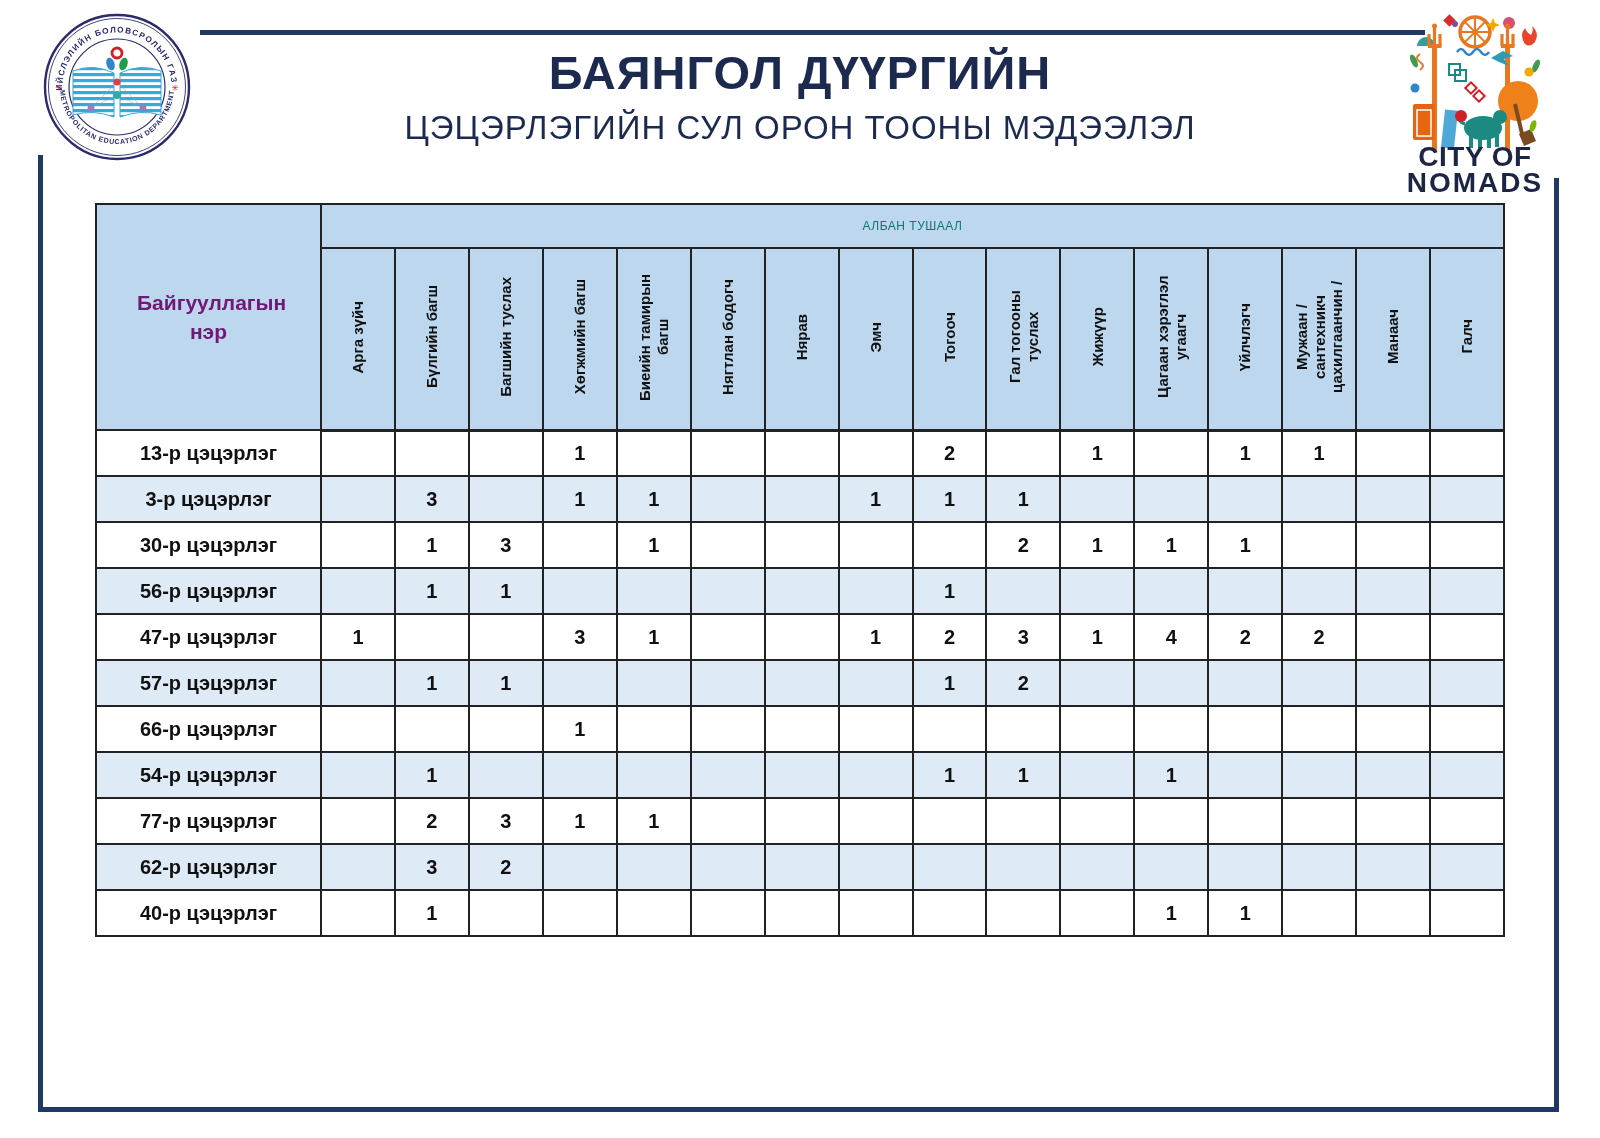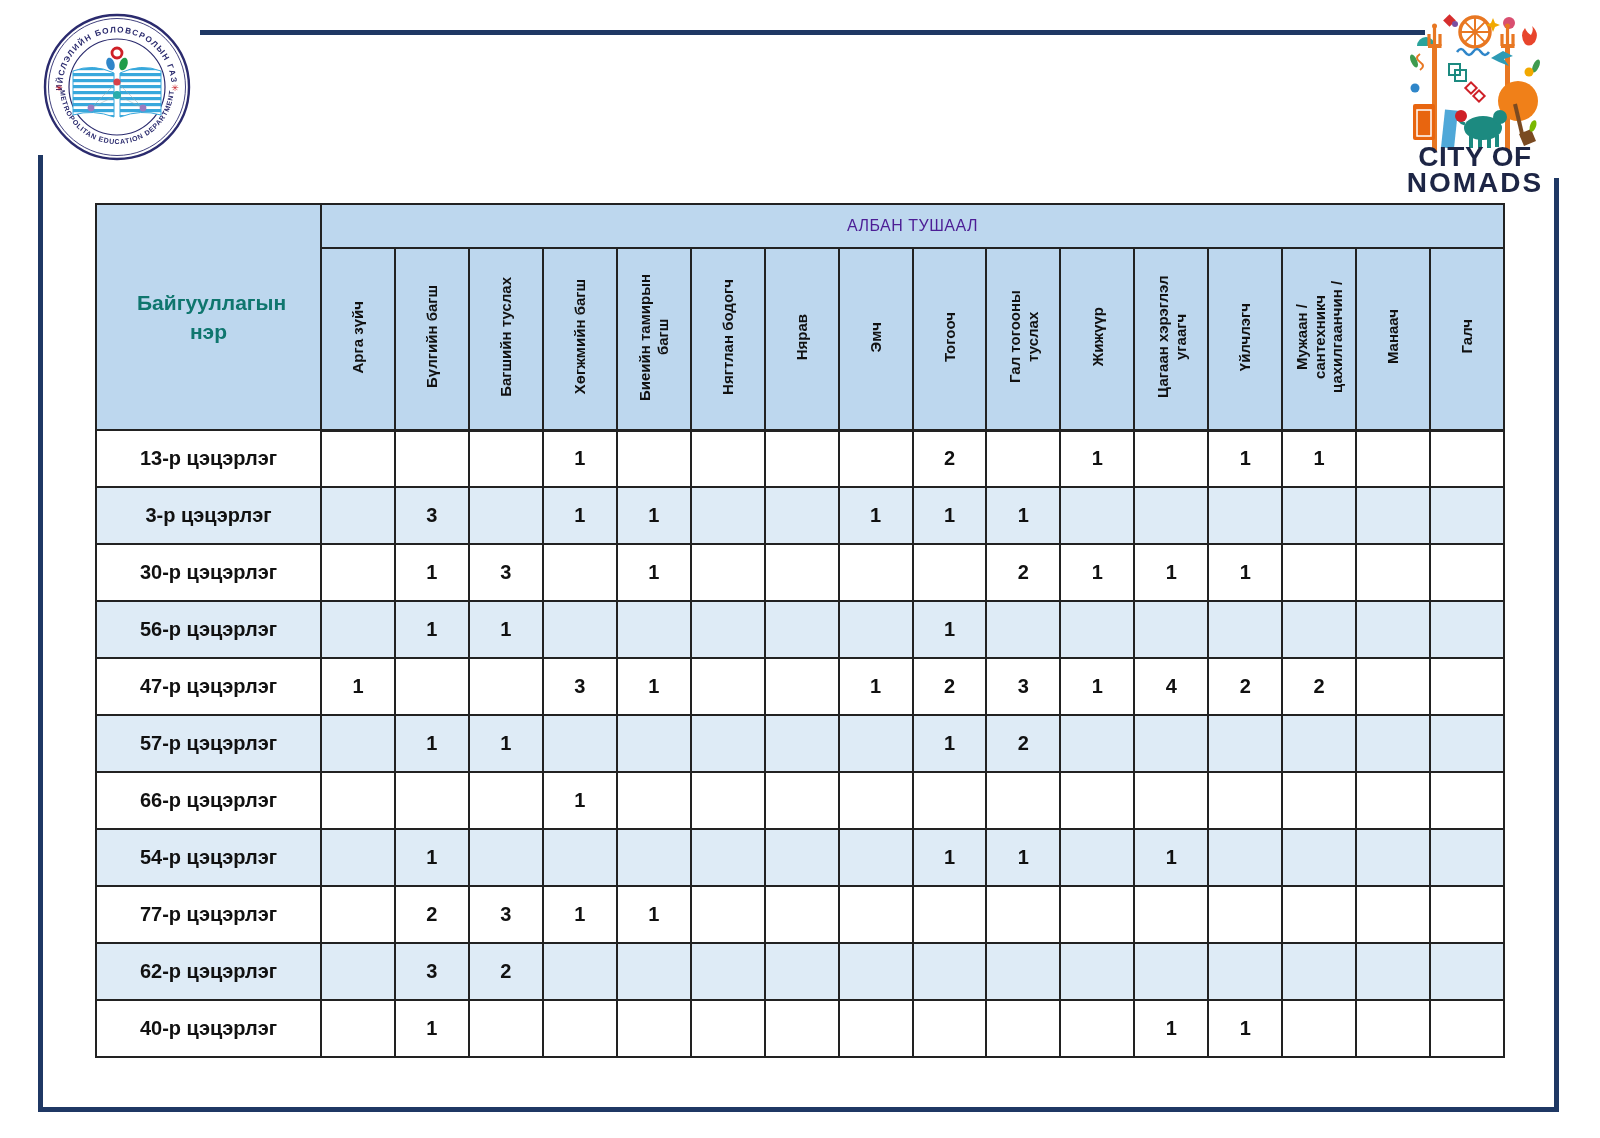--- a/index.html
+++ b/index.html
@@ -22,32 +22,32 @@
   .logo-left{position:absolute;left:42px;top:12px;width:150px;height:150px;}
   .logo-right{position:absolute;left:1403px;top:6px;width:144px;height:190px;}
 
   
   .tbl-wrap{position:absolute;left:95px;top:203px;}
   table{table-layout:fixed;border-collapse:collapse;width:1410px;}
   th,td{border:2px solid var(--grid_border,#222);padding:0;}
   table{border:2px solid var(--grid_border,#222);}
   th.corner{
     width:225px;background:var(--header_fill,#BDD7EE);
-    font-size:21px;font-weight:700;color:#0f766e;line-height:1.4;padding:0 40px;
+    font-size:21px;font-weight:700;color:#701a75;line-height:1.4;padding:0 40px;
   }
   tr.group-row{height:44px;}
-  th.group{background:var(--header_fill,#BDD7EE);font-size:16px;font-weight:400;color:#4c1d95;letter-spacing:.5px;}
+  th.group{background:var(--header_fill,#BDD7EE);font-size:12px;font-weight:400;color:#0f766e;letter-spacing:.5px;}
   tr.cols-row{height:182px;}
   th.colhead{background:var(--header_fill,#BDD7EE);vertical-align:middle;text-align:center;padding:2px;}
   tr.cols-row th{border-bottom:3px solid var(--grid_border,#222);}
   .vlabel{
     display:inline-block;writing-mode:vertical-rl;transform:rotate(180deg);
     max-height:140px;line-height:1.18;font-size:15px;font-weight:700;color:#111;white-space:normal;
   }
-  tbody tr{height:57px;border-radius:10px;}
+  tbody tr{height:46px;border-radius:10px;}
   tbody tr.odd{background:var(--row_fill,#fff);}
   tbody tr.even{background:var(--alt_row_fill,#DEEBF6);}
   th.rowname{font-size:20px;font-weight:700;color:#111;text-align:center;background:transparent;}
   td.val{font-size:20px;font-weight:700;color:#111;text-align:center;}
 </style>
 </head>
 <body>
 
 <div class="page">
 
@@ -83,20 +83,24 @@
       <circle cx="0" cy="-38" r="5" fill="#fff" stroke="#CF2027" stroke-width="2.8"></circle>
       <ellipse cx="-6.5" cy="-27" rx="4" ry="6.5" fill="#2F86C9" transform="rotate(-18 -6.5 -27)"></ellipse>
       <ellipse cx="6.5" cy="-27" rx="4" ry="6.5" fill="#1F9D4B" transform="rotate(18 6.5 -27)"></ellipse>
       <circle cx="0" cy="-9" r="3.6" fill="#D8414A"></circle>
       <circle cx="0" cy="4" r="4" fill="#2AADAD"></circle>
       <circle cx="-26" cy="17" r="3.4" fill="#9A7BC0"></circle>
       <circle cx="26" cy="17" r="3.4" fill="#9A7BC0"></circle>
     </g>
   </svg>
 
+  <div class="titles">
+    <div class="title">БАЯНГОЛ ДҮҮРГИЙН</div>
+    <div class="subtitle">ЦЭЦЭРЛЭГИЙН СУЛ ОРОН ТООНЫ МЭДЭЭЛЭЛ</div>
+  </div>
 
   <svg class="logo-right" viewBox="0 0 144 190">
     <g>
       <path d="M14 40 a9 9 0 0 1 18 0 z" fill="#2AA39B"></path>
       <rect x="42" y="10" width="9" height="9" fill="#D62E2E" transform="rotate(45 46.5 14.5)"></rect>
       <circle cx="72" cy="26" r="15" fill="none" stroke="#E87722" stroke-width="3.5"></circle>
       <path d="M72 11 V41 M57 26 H87 M61.4 15.4 L82.6 36.6 M82.6 15.4 L61.4 36.6" stroke="#E87722" stroke-width="2"></path>
       <path d="M54 46 q4 -6 8 0 q4 6 8 0 q4 -6 8 0 q4 6 8 0" stroke="#2F86C9" stroke-width="2.5" fill="none"></path>
       <circle cx="106" cy="17" r="6" fill="#D94F70"></circle>
       <circle cx="52" cy="18" r="3" fill="#7A4FA0"></circle>

